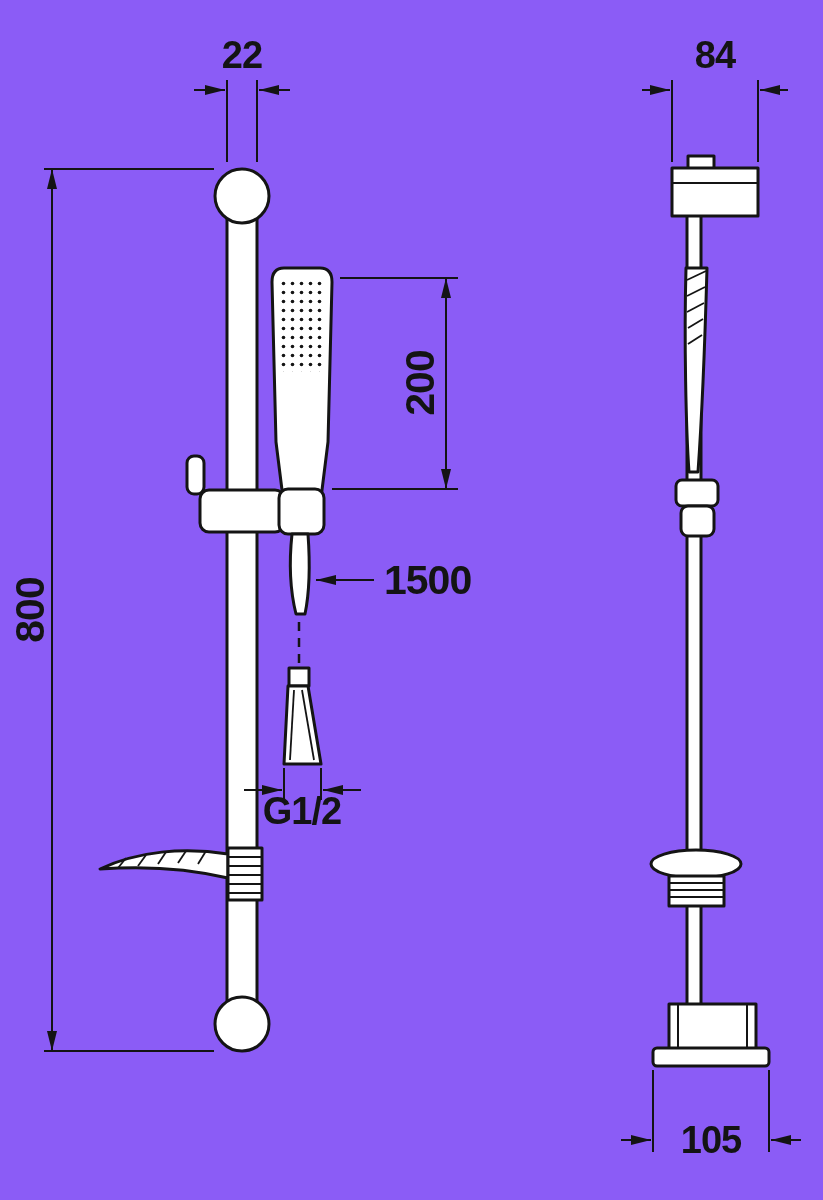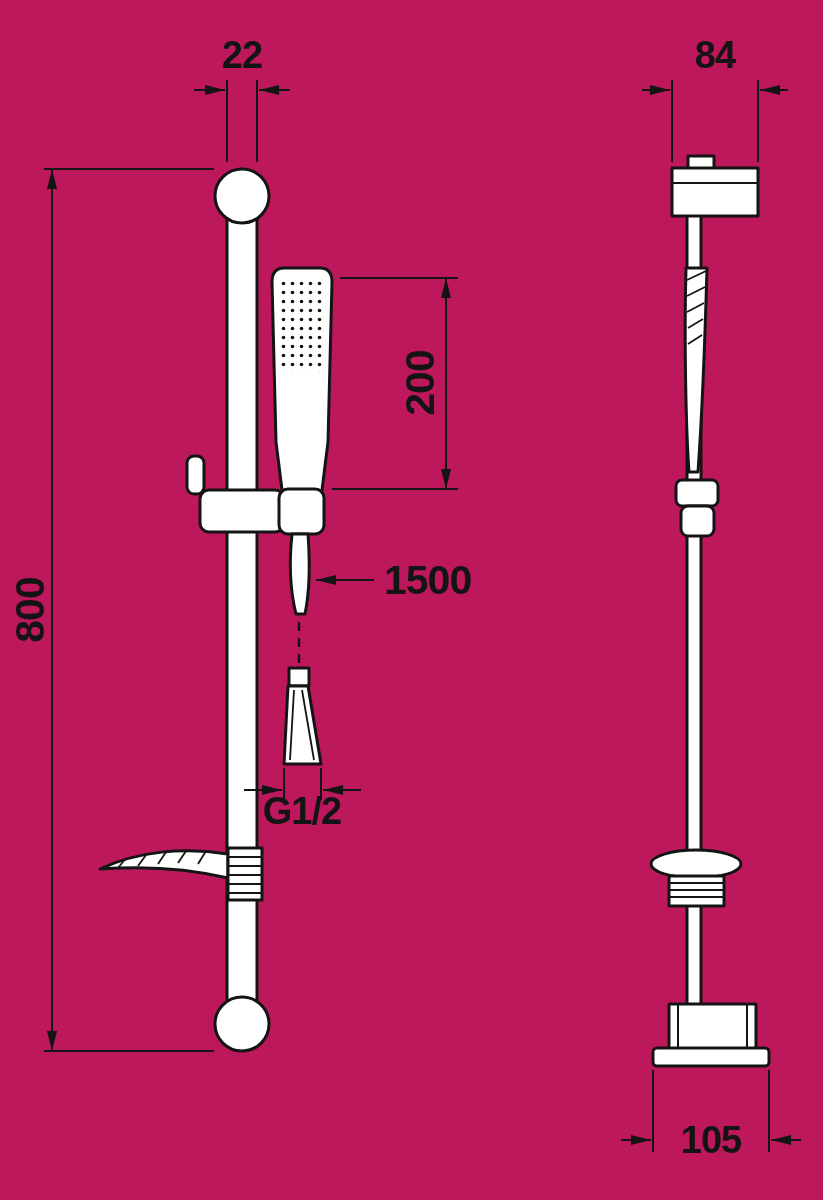--- a/index.html
+++ b/index.html
@@ -1,16 +1,16 @@
 <!DOCTYPE html>
 <html><head>
 <meta charset="utf-8">
 <style>
   html,body{margin:0;padding:0;background:#ffffff;}
-  .sheet{width:823px;height:1200px;background:#be185d;position:relative;overflow:hidden;}
+  .sheet{width:823px;height:1200px;background:#8b5cf6;position:relative;overflow:hidden;}
   svg{display:block;}
   .outline{fill:#ffffff;stroke:#141414;stroke-width:3;stroke-linejoin:round;}
   .thin{stroke:#141414;stroke-width:2;fill:none;}
   .hatchln{stroke:#141414;stroke-width:1.8;fill:none;}
   .dimln{stroke:#141414;stroke-width:2;fill:none;}
   .dashln{stroke:#141414;stroke-width:2.5;fill:none;stroke-dasharray:9 7;}
   text.dim{font-family:"Liberation Sans","DejaVu Sans",sans-serif;font-weight:700;font-size:38px;fill:#141414;letter-spacing:-1px;}
   text.dim-lg{font-size:41px;}
 </style>
 </head>

